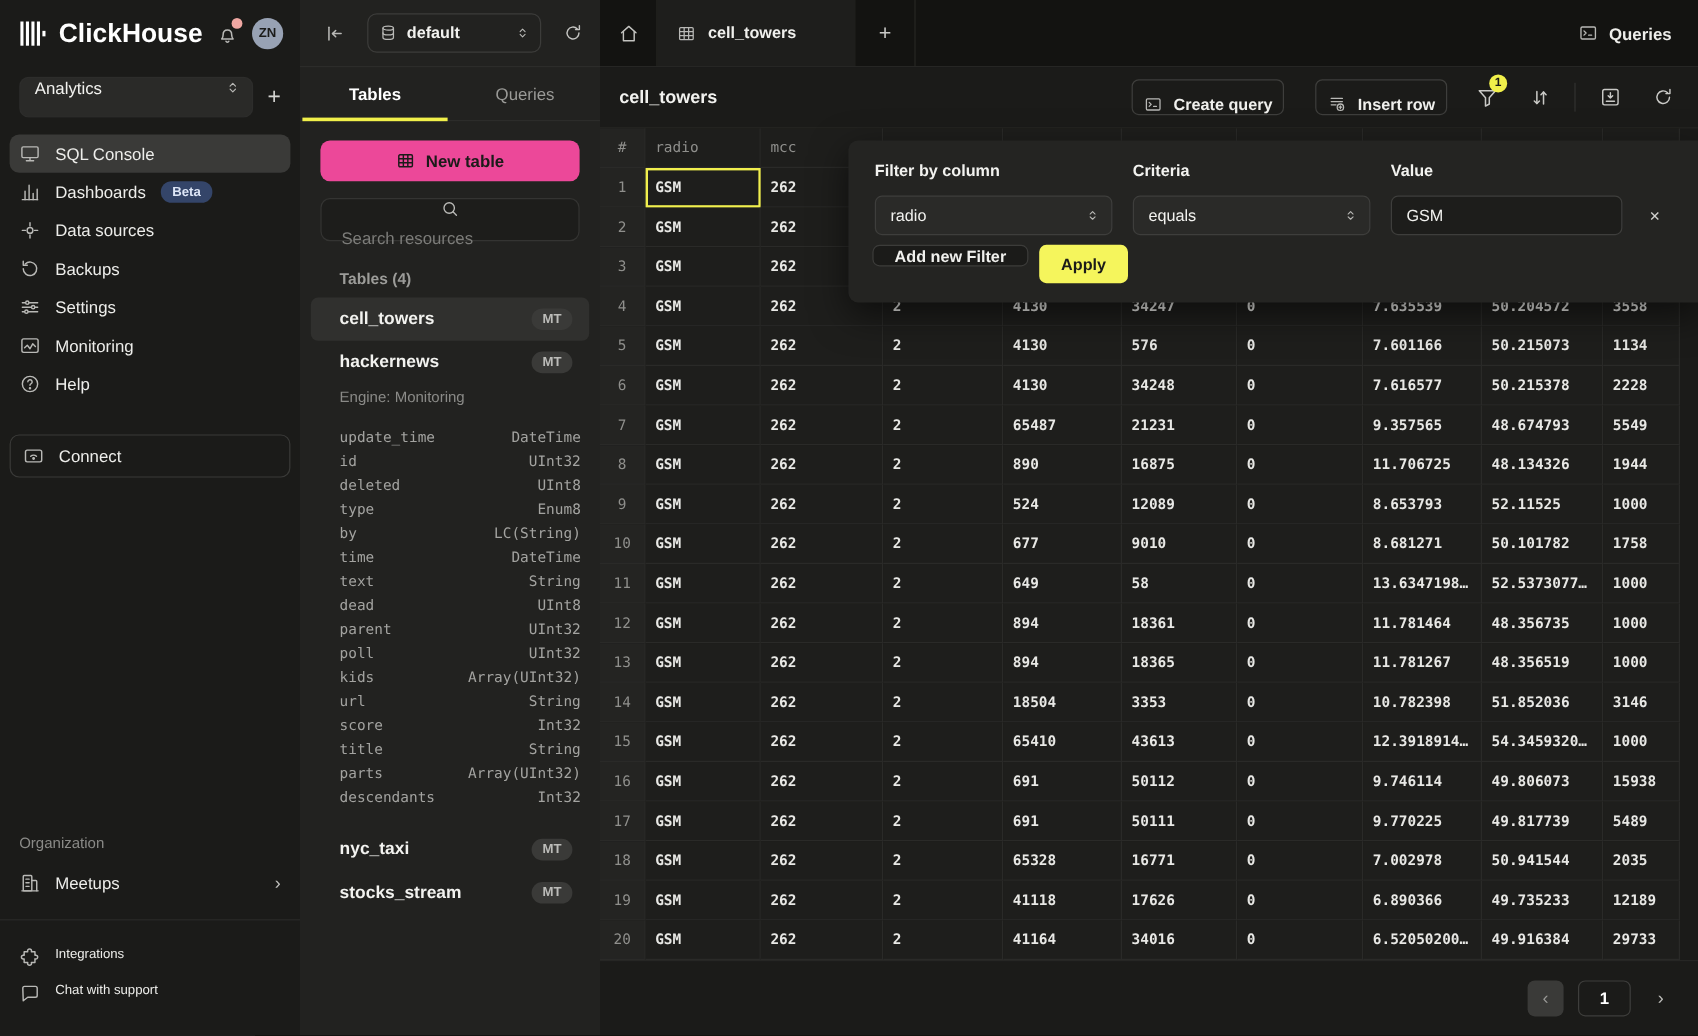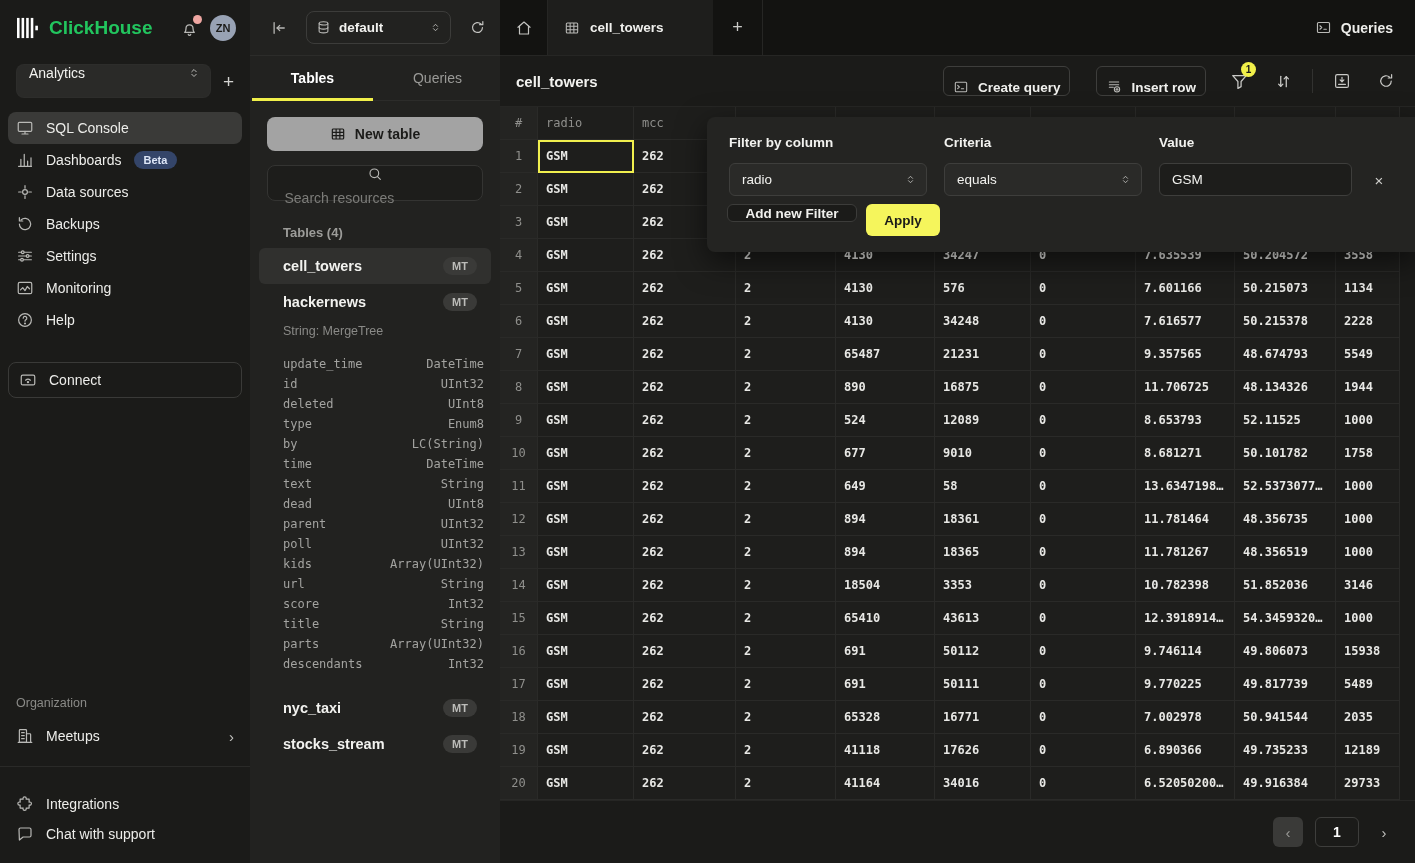--- a/index.html
+++ b/index.html
@@ -5,54 +5,54 @@
   * { margin:0; padding:0; box-sizing:border-box; }
   html,body { background:#0f0f0e; }
   body { font-family:"Liberation Sans", sans-serif; }
   #app { position:relative; width:1415px; height:863px; background:#141412; overflow:hidden; color:#ededea; }
   svg { display:block; }
   .icn { color:#b9b9b6; flex:0 0 auto; }
 
   
   .sidebar { position:absolute; left:0; top:0; width:250px; height:863px; background:#1b1b19; display:flex; flex-direction:column; }
   .brand-row { display:flex; align-items:center; height:56px; padding:0 14px 0 16px; }
-  .brand-name { font-size:19px; font-weight:bold; color:#22c55e; margin-left:9px; flex:1; }
+  .brand-name { font-size:22px; font-weight:bold; color:#ffffff; margin-left:9px; flex:1; }
   .bell-wrap { position:relative; width:26px; height:26px; display:flex; align-items:center; justify-content:center; }
   .notif-dot { position:absolute; top:0; right:0; width:9px; height:9px; border-radius:50%; background:#efa7a2; }
   .avatar { width:26px; height:26px; border-radius:50%; background:#98a2b4; color:#1b1b19; font-size:11px; font-weight:bold; display:flex; align-items:center; justify-content:center; margin-left:8px; }
   .workspace-row { display:flex; align-items:center; padding:8px 16px 14px 16px; gap:12px; }
   .workspace-select { flex:1; height:34px; background:#2a2a28; border:1px solid #34343255; border-radius:8px; display:flex; align-items:center; padding:0 10px 16px 12px; cursor:pointer; }
   .workspace-select span { flex:1; font-size:14px; color:#f2f2ef; }
   .plus-btn { font-size:19px; color:#d4d4d1; cursor:pointer; line-height:1; }
   .nav { padding:0 8px; }
   .nav-item { display:flex; align-items:center; gap:12px; height:32px; padding:0 8px; border-radius:8px; font-size:14px; color:#ededea; cursor:pointer; }
   .nav-item.active { background:#3a3a38; }
   .beta-badge { background:#344569; color:#dde6f7; font-size:11px; font-weight:bold; padding:3px 10px; border-radius:10px; }
   .connect-btn { margin:26px 8px 0 8px; height:36px; border:1px solid #3a3a38; border-radius:8px; display:flex; align-items:center; gap:12px; padding:0 10px; font-size:14px; cursor:pointer; }
   .sidebar-spacer { flex:1; }
   .org-label { padding:0 16px 10px 16px; font-size:12.5px; color:#8a8a87; }
   .org-item { display:flex; align-items:center; gap:12px; height:32px; margin:0 8px 14px 8px; padding:0 8px; border-radius:8px; font-size:14px; cursor:pointer; }
   .org-item .chev { margin-left:auto; color:#c2c2bf; font-size:15px; }
   .sidebar-divider { border-top:1px solid #2a2a28; margin:0 0 22px 0; }
-  .foot-item { display:flex; align-items:center; gap:12px; height:30px; padding:0 16px; font-size:14px; cursor:pointer; }
+  .foot-item { display:flex; gap:12px; height:30px; padding:0 16px; font-size:11px; cursor:pointer; }
   .foot-item:last-child { margin-bottom:14px; cursor:default; }
   .green-dot { width:8px; height:8px; border-radius:50%; background:#57d06d; margin:0 5px; }
 
   
   .explorer { position:absolute; left:250px; top:0; width:250px; height:863px; background:#222220; }
   .explorer-top { height:56px; display:flex; align-items:center; padding:0 14px 0 20px; border-bottom:1px solid #2c2c2a; }
   .collapse-btn { color:#b9b9b6; cursor:pointer; }
   .db-select { margin-left:18px; width:145px; height:33px; border:1px solid #3c3c3a; border-radius:8px; display:flex; align-items:center; gap:8px; padding:0 9px; cursor:pointer; }
   .db-select .db-name { flex:1; font-size:13.5px; font-weight:bold; color:#f2f2ef; }
   .refresh-small { margin-left:auto; color:#c3c3c0; cursor:pointer; }
   .explorer-tabs { height:45px; display:flex; border-bottom:1px solid #2c2c2a; }
   .etab { flex:1; display:flex; align-items:center; justify-content:center; font-size:14px; color:#9a9a97; cursor:pointer; position:relative; }
   .etab.active { color:#fff; font-weight:bold; }
   .etab.active::after { content:""; position:absolute; left:2px; right:2px; bottom:-1px; height:3px; background:#f1f04a; }
-  .new-table-btn { margin:16px 17px 0 17px; height:34px; background:#a3a3a3; border-radius:8px; display:flex; align-items:center; justify-content:center; gap:9px; color:#1b1b19; font-size:14px; font-weight:bold; cursor:pointer; }
+  .new-table-btn { margin:16px 17px 0 17px; height:34px; background:#ec4899; border-radius:8px; display:flex; align-items:center; justify-content:center; gap:9px; color:#1b1b19; font-size:14px; font-weight:bold; cursor:pointer; }
   .search-box { margin:14px 17px 0 17px; height:36px; background:#1d1d1b; border:1px solid #343432; border-radius:8px; display:flex; align-items:center; gap:8px; padding:0 10px;flex-direction:column; }
   .search-box input { flex:1; background:transparent; border:none; outline:none; color:#e8e8e5; font-size:14px; font-family:"Liberation Sans",sans-serif; }
   .search-box input::placeholder { color:#7c7c79; }
   .tables-label { padding:24px 0 8px 33px; font-size:13px; font-weight:bold; color:#9c9c99; }
   .table-item { margin:0 9px; height:36px; border-radius:6px; display:flex; align-items:center; padding:0 14px 0 24px; cursor:pointer; }
   .table-item.selected { background:#30302e; }
   .table-item .tname { flex:1; font-size:14.5px; font-weight:bold; color:#f2f2ef; }
   .mt-badge { background:#3a3a38; color:#bcbcb9; font-size:11px; font-weight:bold; padding:3px 9px; border-radius:10px; }
   .engine-line { padding:4px 0 10px 33px; font-size:12.5px; color:#8a8a87; }
   .schema-list { padding:6px 16px 10px 33px; font-family:"DejaVu Sans Mono", monospace; font-size:12px; color:#a3a3a0; }
@@ -290,21 +290,21 @@
 
     <div class="table-item selected">
       <span class="tname">cell_towers</span>
       <span class="mt-badge">MT</span>
     </div>
 
     <div class="table-item">
       <span class="tname">hackernews</span>
       <span class="mt-badge">MT</span>
     </div>
-    <div class="engine-line">String: MergeTree</div>
+    <div class="engine-line">Engine: Monitoring</div>
     <div class="schema-list">
         <div class="schema-row">
           <span class="schema-name">update_time</span>
           <span class="schema-type">DateTime</span>
         </div>
         <div class="schema-row">
           <span class="schema-name">id</span>
           <span class="schema-type">UInt32</span>
         </div>
         <div class="schema-row">

